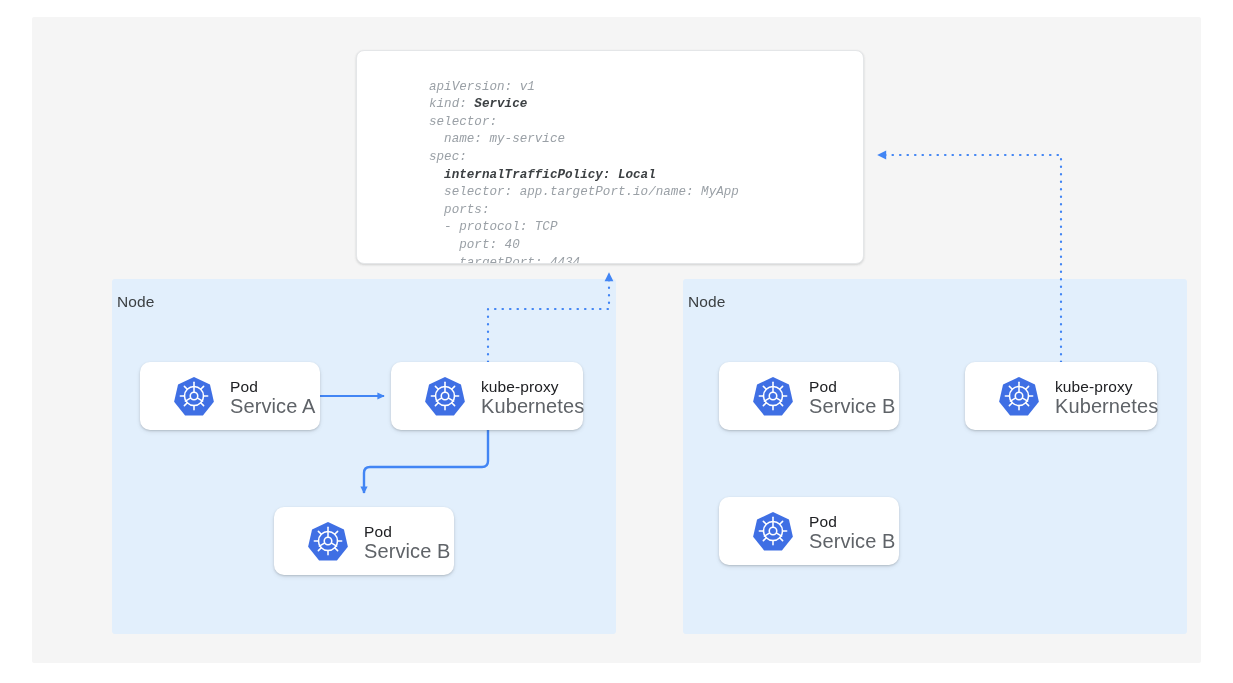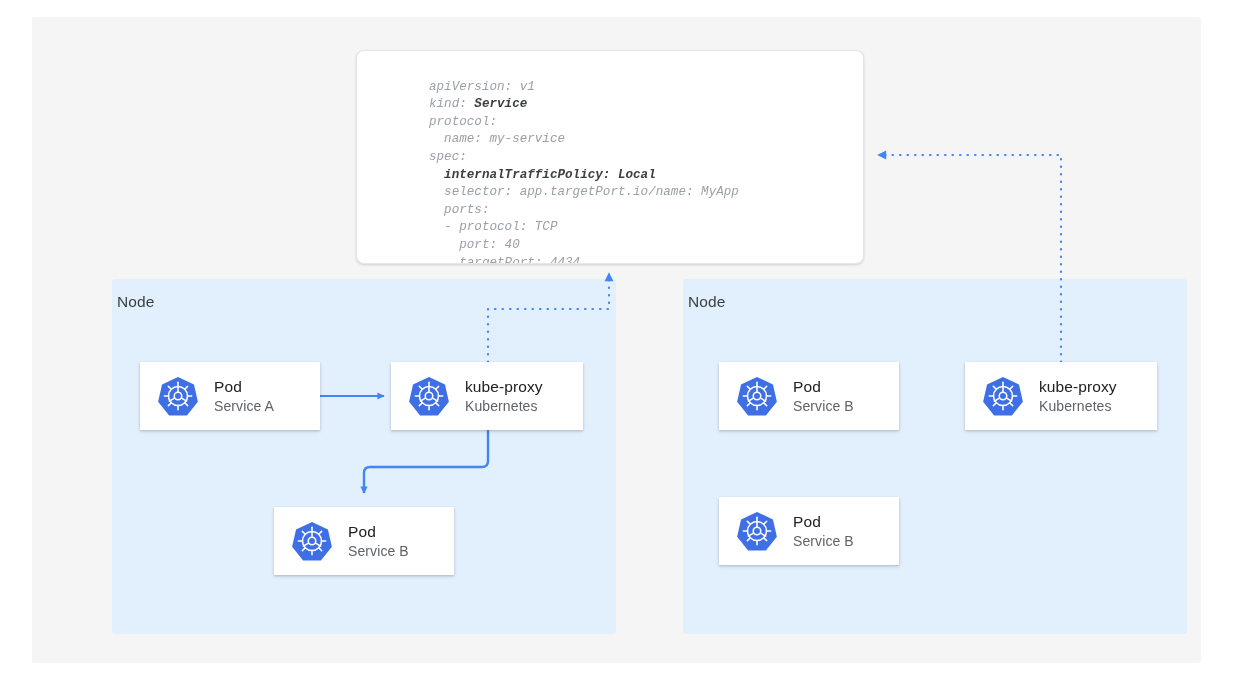--- a/index.html
+++ b/index.html
@@ -73,44 +73,45 @@
     top: 14px;
     font-size: 15.5px;
     color: #3c4043;
     letter-spacing: 0.1px;
   }
 
   
   .card {
     position: absolute;
     background: #ffffff;
-    border-radius: 0;
+    border-radius: 10px;
     box-shadow: 0 1px 2px rgba(60, 64, 67, 0.22),
                 0 2px 4px rgba(60, 64, 67, 0.10);
     display: flex;
     align-items: center;
     box-sizing: border-box;
+    padding-left: 16px;
   }
   .card-icon {
     width: 44px;
     height: 44px;
     margin-left: 16px;
     margin-right: 14px;
     flex: 0 0 auto;
   }
   .card-icon svg { display: block; width: 44px; height: 44px; }
   .card-text { display: flex; flex-direction: column; justify-content: center; }
   .card-title {
     font-size: 15.5px;
     color: #202124;
     line-height: 19px;
     letter-spacing: 0.1px;
   }
   .card-sub {
-    font-size: 14px;
+    font-size: 20px;
     color: #5f6368;
     line-height: 20px;
     letter-spacing: 0.1px;
   }
 
   
   #card-pod-a        { left: 108px; top: 345px; width: 180px; height: 68px; }
   #card-kubeproxy-l  { left: 359px; top: 345px; width: 192px; height: 68px; }
   #card-pod-b-left   { left: 242px; top: 490px; width: 180px; height: 68px; }
   #card-pod-b1-right { left: 687px; top: 345px; width: 180px; height: 68px; }
@@ -126,21 +127,21 @@
   }
 </style>
 </head>
 <body>
 
 <div id="canvas">
 
   <div id="yaml-card">
     <pre id="yaml-code"><span>apiVersion: v1</span>
 <span>kind: <span class="strong">Service</span></span>
-<span>protocol:</span>
+<span>selector:</span>
 <span>  name: my-service</span>
 <span>spec:</span>
 <span class="strong">  internalTrafficPolicy: Local</span>
 <span>  selector: app.targetPort.io/name: MyApp</span>
 <span>  ports:</span>
 <span>  - protocol: TCP</span>
 <span>    port: 40</span>
 <span>    targetPort: 4434</span></pre>
   </div>
 

